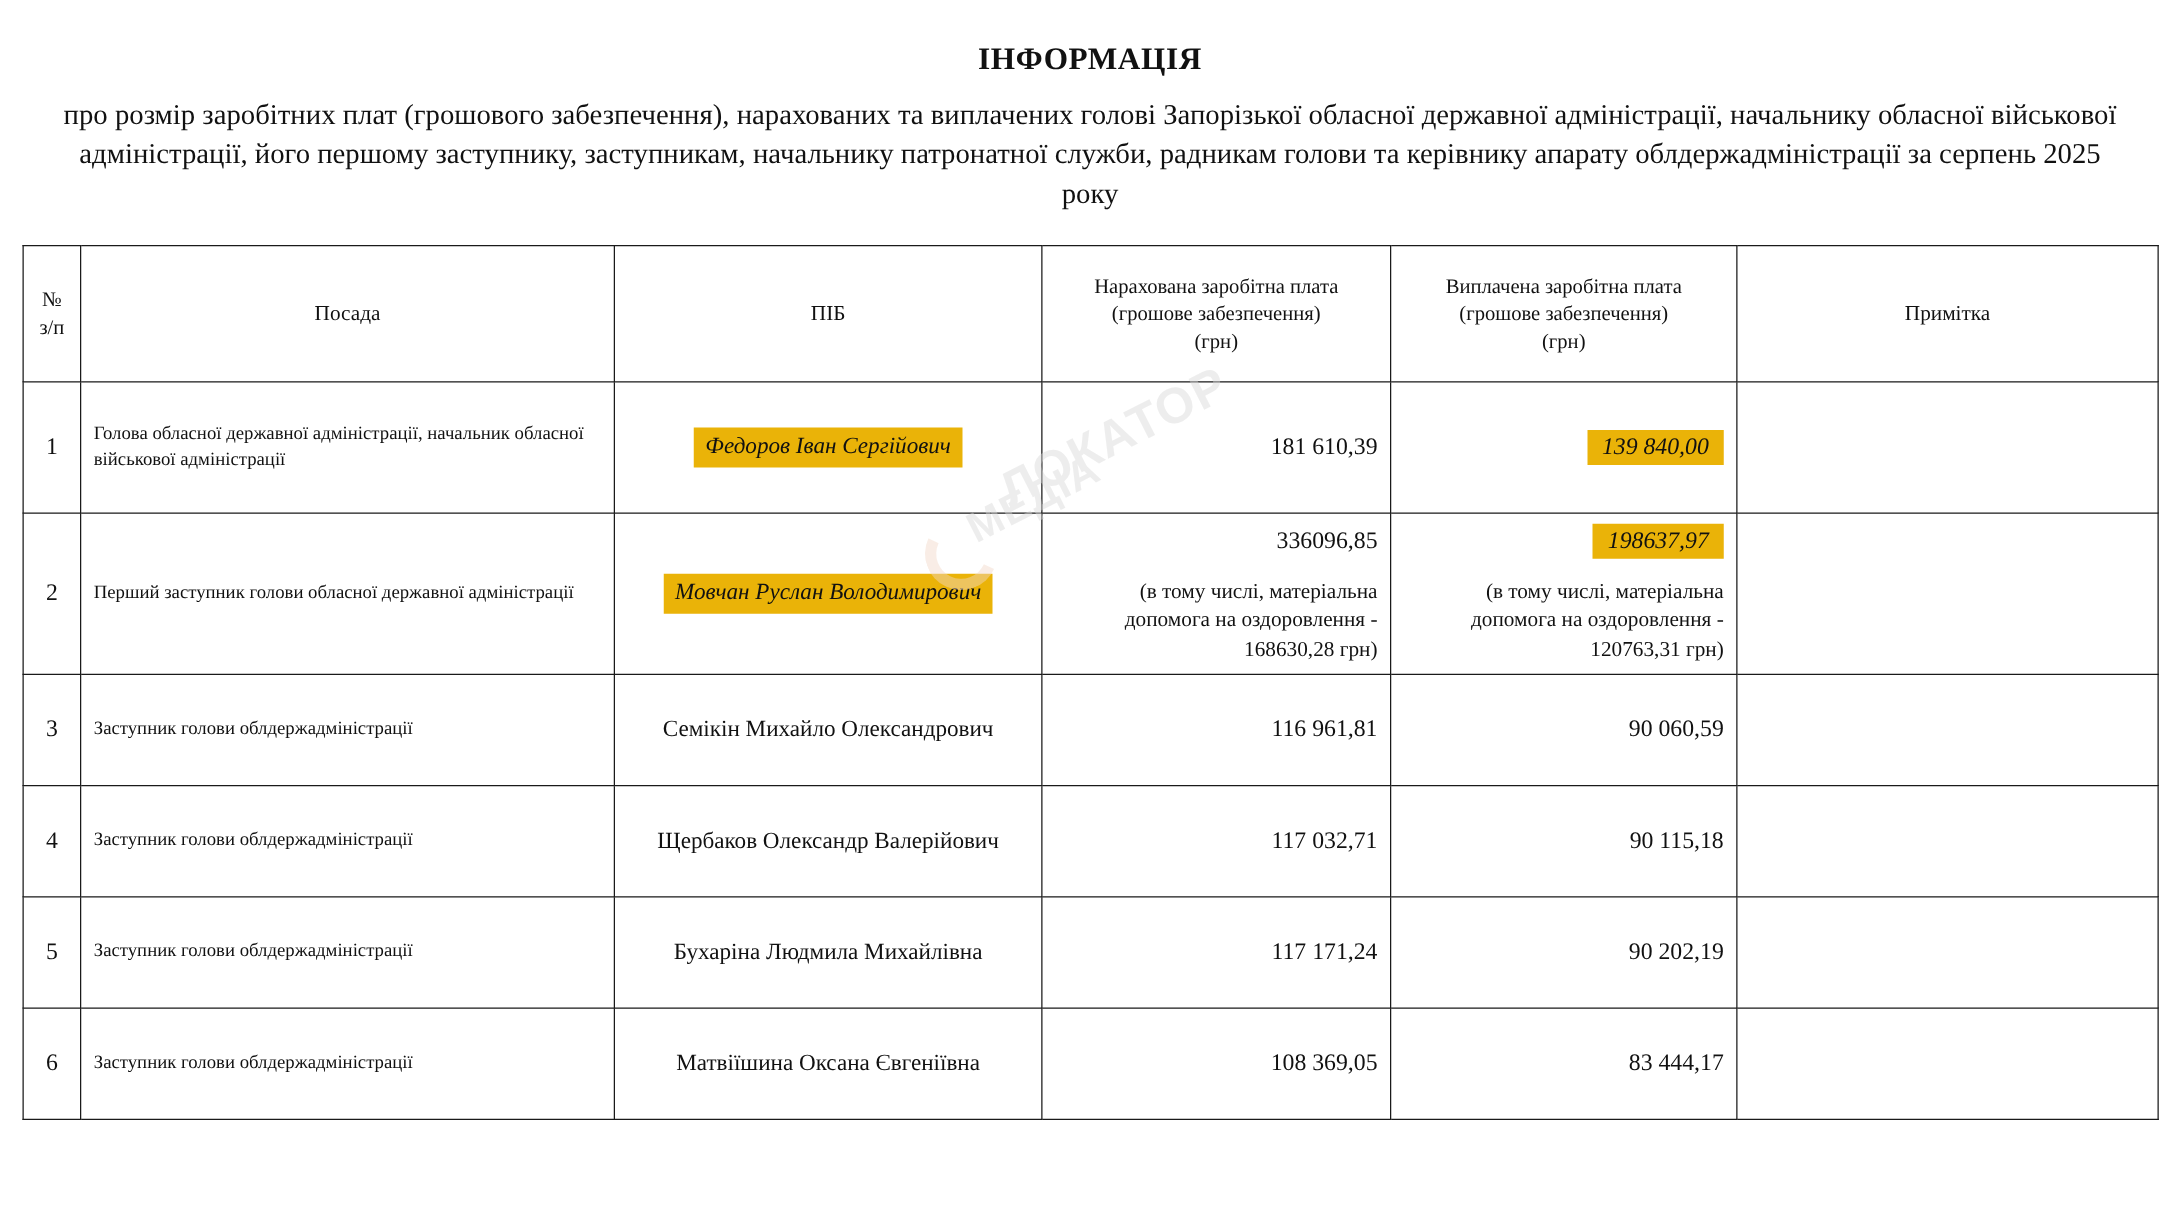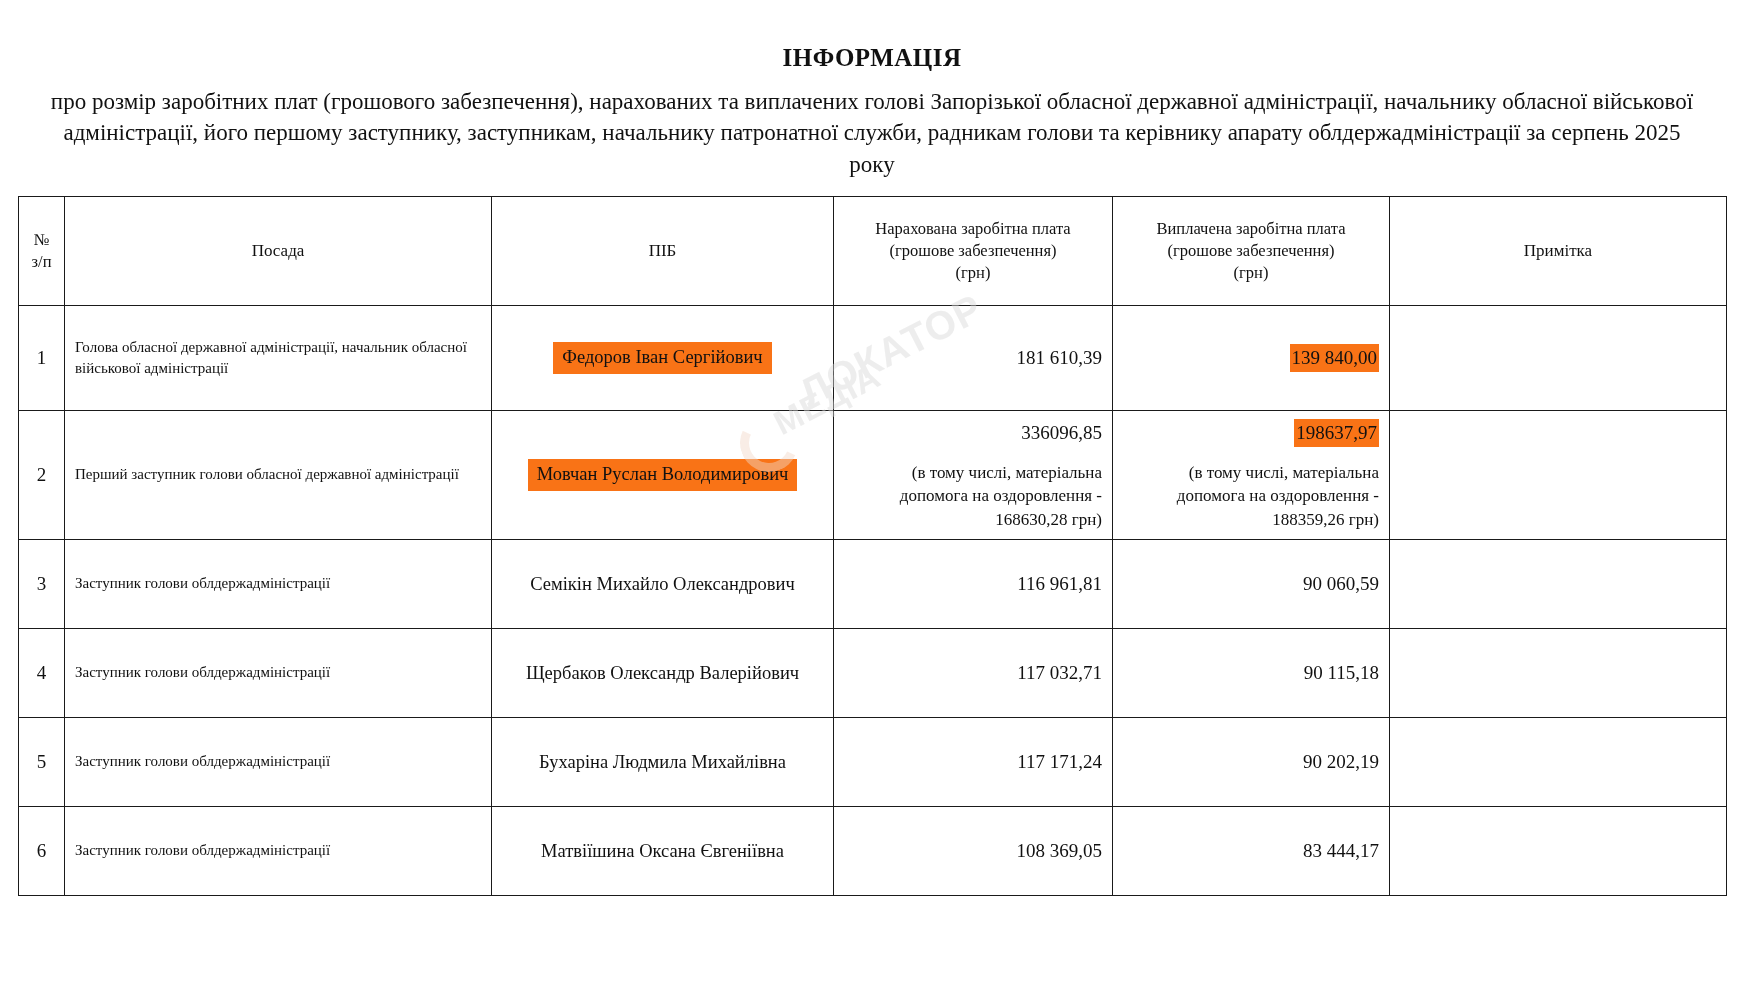--- a/index.html
+++ b/index.html
@@ -26,21 +26,21 @@
 
   
   .title-block {
     padding-top: 30px;
     text-align: center;
   }
   .doc-title {
     font-size: 25px;
     font-weight: bold;
     letter-spacing: 0.5px;
-    margin: 14px 0 14px 0;
+    margin: 4px 0 14px 0;
     line-height: 1.1;
   }
   .doc-subtitle {
     font-size: 23px;
     font-weight: normal;
     line-height: 1.38;
     margin: 0 auto;
     width: 1660px;
   }
 
@@ -102,30 +102,31 @@
     text-align: right;
     font-size: 19px;
     line-height: 1.45;
   }
   td.col-note { }
 
   tr.row-1 td { height: 104px; }
   tr.row-2 td { height: 128px; }
 
   .hl {
-    background: #f97316;
+    background: #eab308;
     padding: 5px 9px;
     display: inline-block;
     line-height: 1.15;
+    font-style: italic;
   }
   .money-main {
     display: block;
   }
   .money-main .hl {
-    padding: 3px 2px;
+    padding: 3px 12px;
   }
   .money-sub {
     display: block;
     font-size: 17px;
     line-height: 1.38;
     margin-top: 14px;
   }
 
   
   .watermark {
@@ -231,21 +232,21 @@
           <tr class="row-2">
             <td class="col-num">2</td>
             <td class="col-pos">Перший заступник голови обласної державної адміністрації</td>
             <td class="col-name"><span class="hl">Мовчан Руслан Володимирович</span></td>
             <td class="col-money">
               <span class="money-main"><span>336096,85</span></span>
               <span class="money-sub">(в тому числі, матеріальна допомога на оздоровлення - 168630,28 грн)</span>
             </td>
             <td class="col-money">
               <span class="money-main"><span class="hl">198637,97</span></span>
-              <span class="money-sub">(в тому числі, матеріальна допомога на оздоровлення - 188359,26 грн)</span>
+              <span class="money-sub">(в тому числі, матеріальна допомога на оздоровлення - 120763,31 грн)</span>
             </td>
             <td class="col-note"></td>
           </tr>
           <tr class="row-3">
             <td class="col-num">3</td>
             <td class="col-pos">Заступник голови облдержадміністрації</td>
             <td class="col-name"><span>Семікін Михайло Олександрович</span></td>
             <td class="col-money">
               <span class="money-main"><span>116 961,81</span></span>
             </td>

